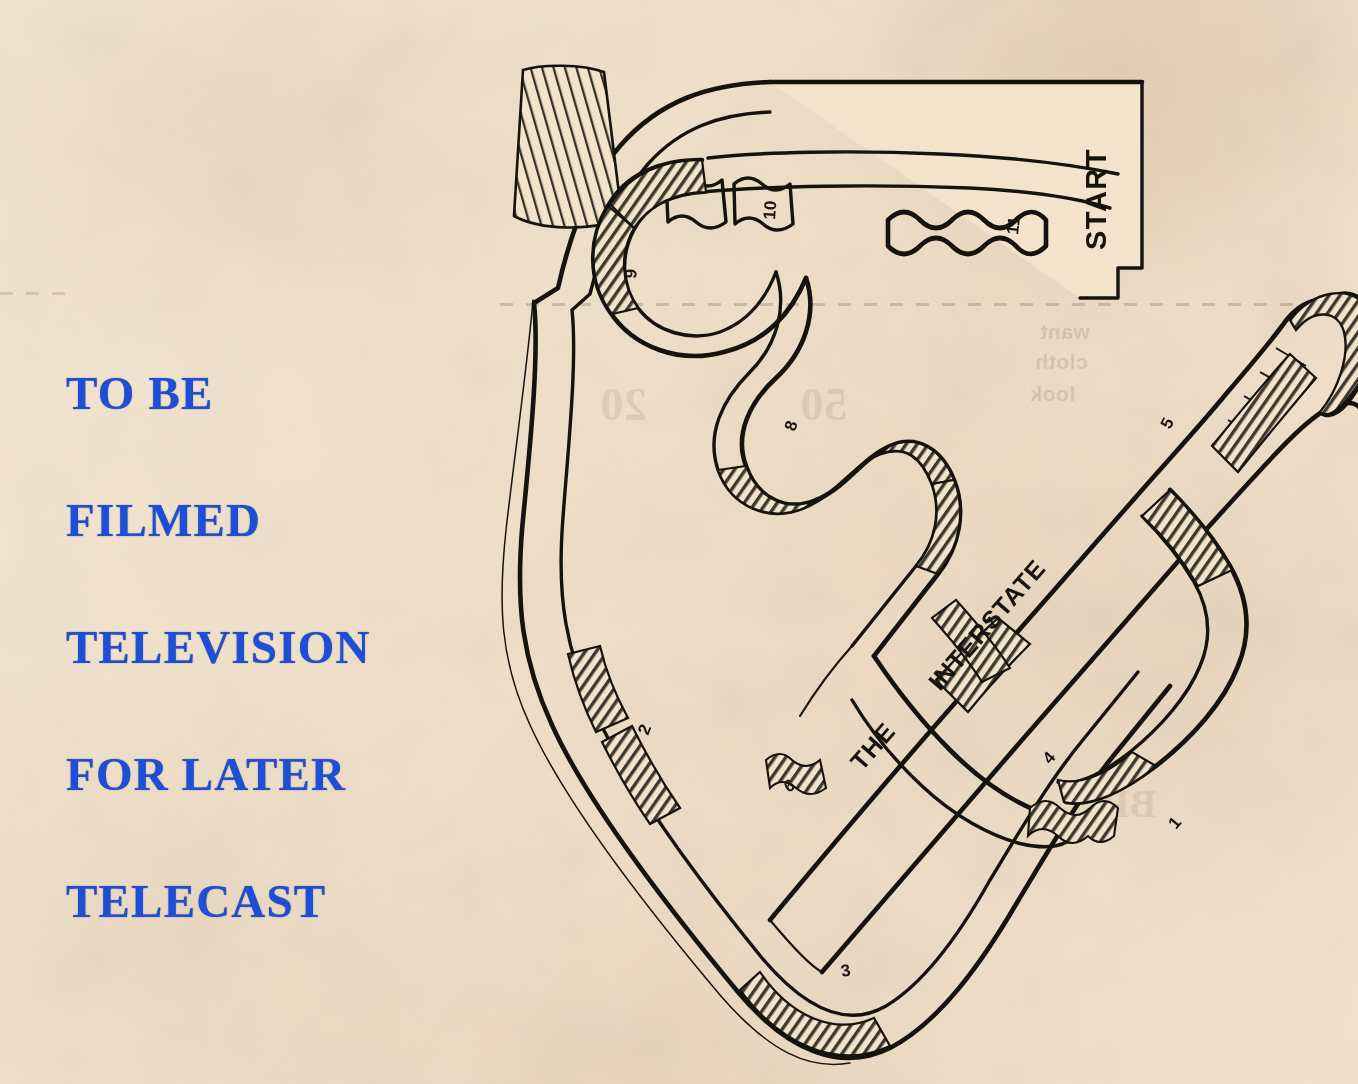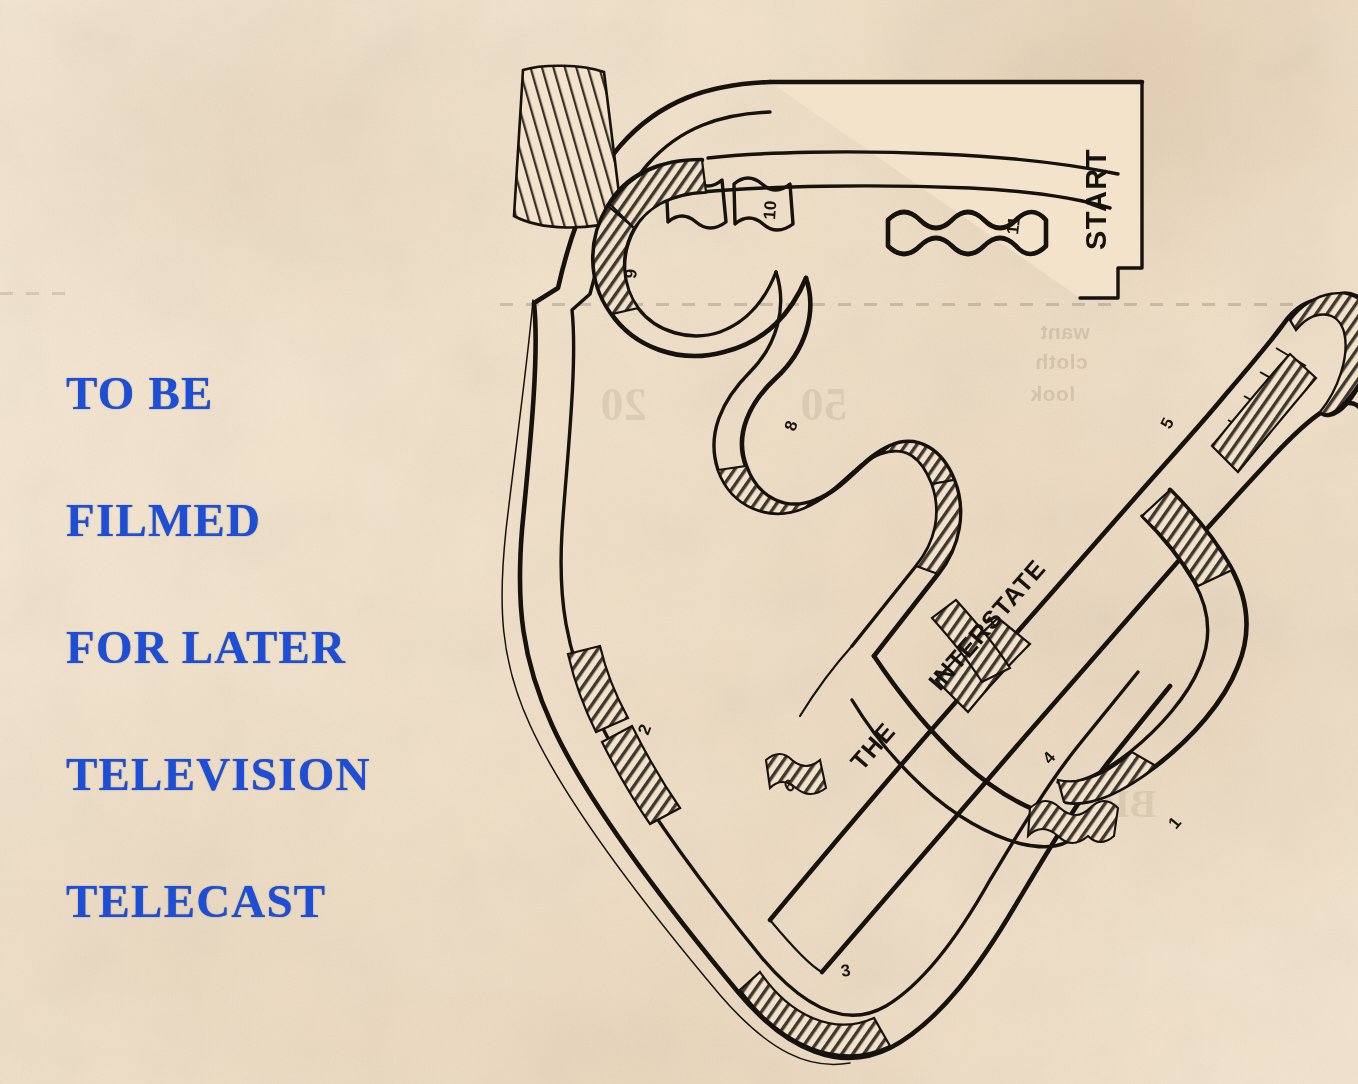--- a/index.html
+++ b/index.html
@@ -144,22 +144,22 @@
 
     <div style="position:absolute;left:500px;top:303px;width:858px;height:3px;
                 background:repeating-linear-gradient(90deg,rgba(125,107,85,.30) 0 13px,rgba(0,0,0,0) 13px 26px);"></div>
     <div style="position:absolute;left:0px;top:292px;width:70px;height:3px;
                 background:repeating-linear-gradient(90deg,rgba(125,107,85,.22) 0 13px,rgba(0,0,0,0) 13px 26px);"></div>
   </div>
 
   <div id="headline">
     <span class="hl">TO BE</span>
     <span class="hl">FILMED</span>
+    <span class="hl">TELEVISION</span>
     <span class="hl">FOR LATER</span>
-    <span class="hl">TELEVISION</span>
     <span class="hl">TELECAST</span>
   </div>
 
   <div id="track-figure">
     <svg id="track-svg" xmlns="http://www.w3.org/2000/svg" viewBox="0 0 890 1020">
 
       <defs>
 
         <pattern id="kerbhatch" width="9" height="9" patternUnits="userSpaceOnUse" patternTransform="rotate(35)">
           <rect width="9" height="9" fill="#f3e3cb"></rect>

